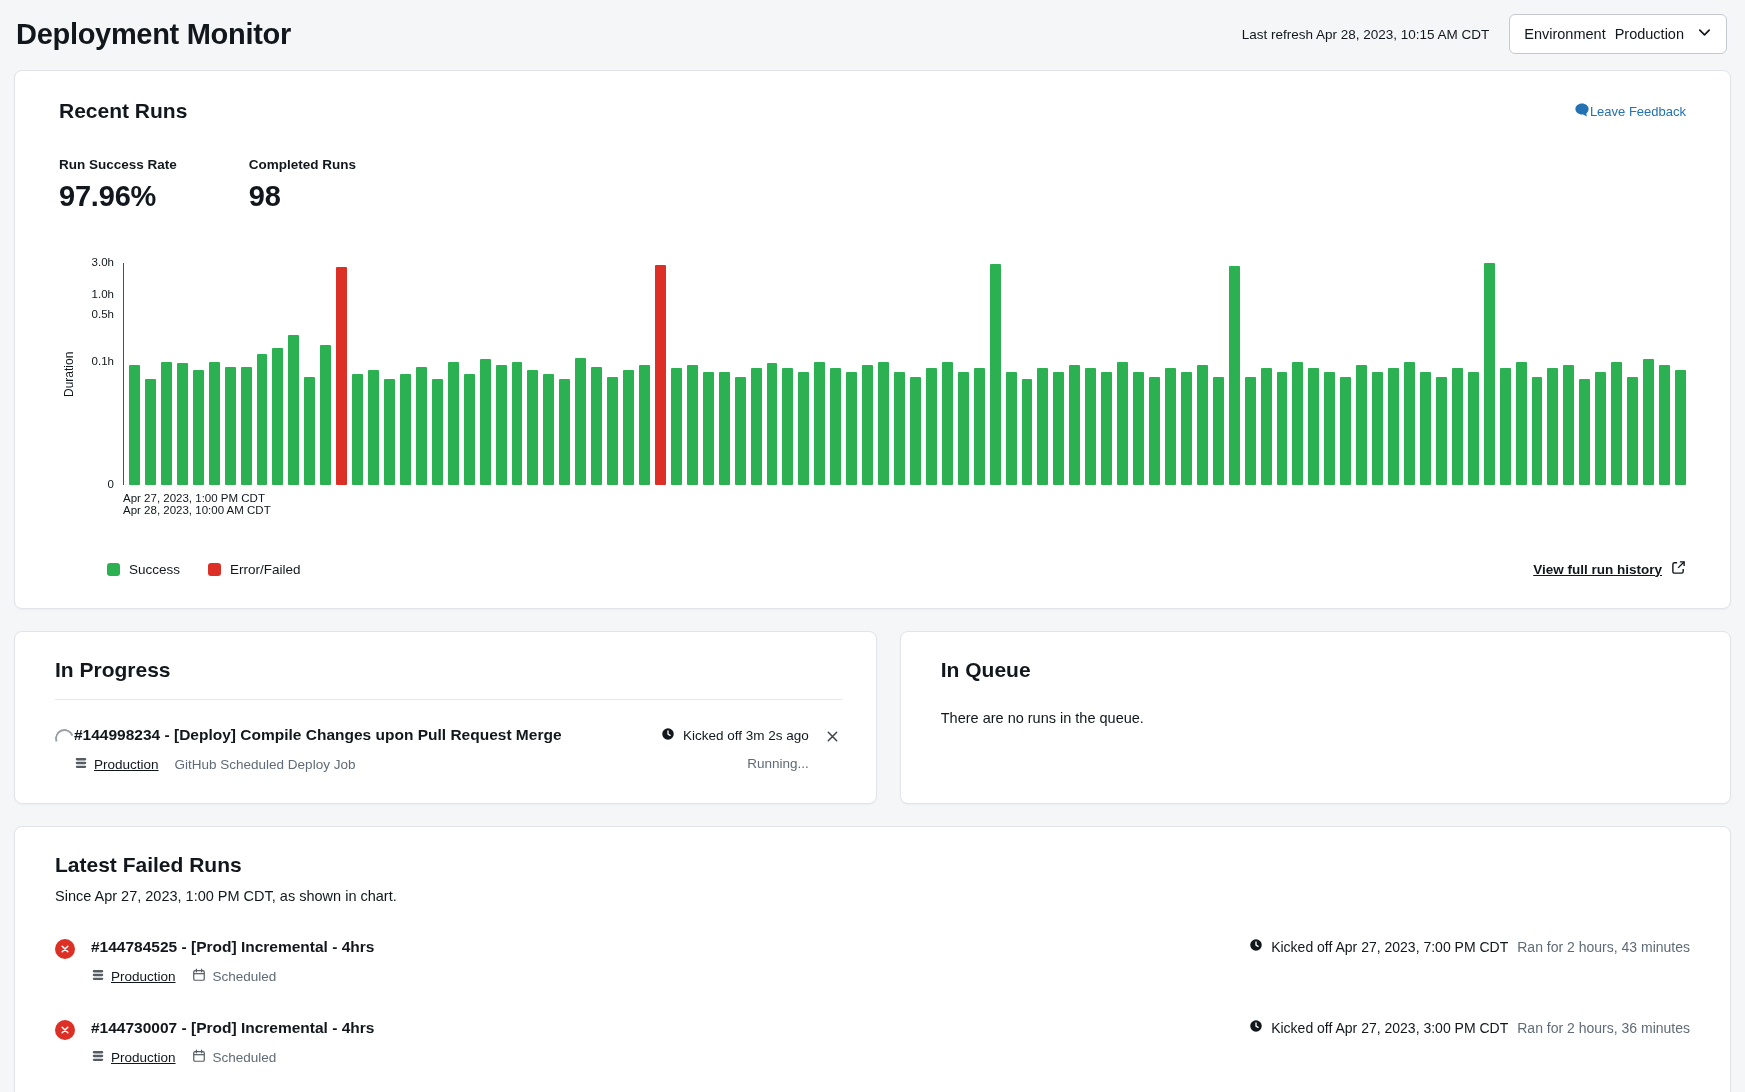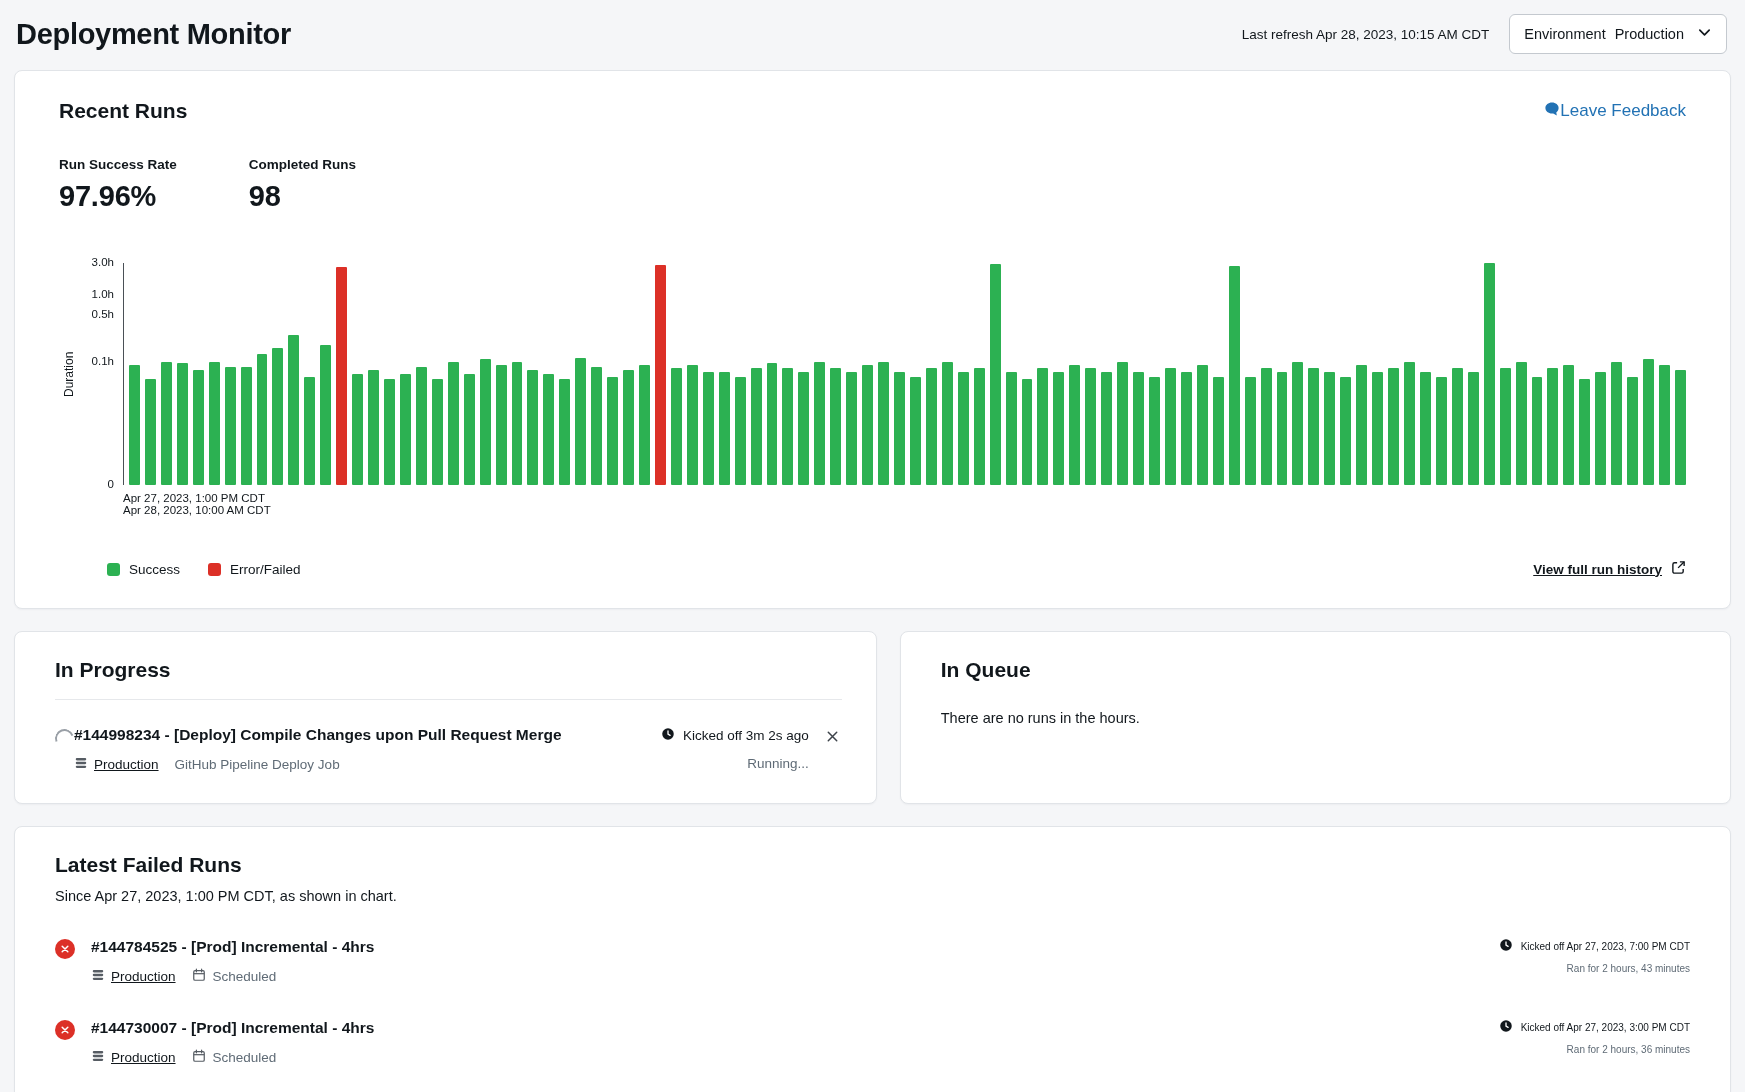--- a/index.html
+++ b/index.html
@@ -30,21 +30,21 @@
   
   .card {
     background: #fff; border: 1px solid #e1e4e8; border-radius: 8px;
     box-shadow: 0 1px 2px rgba(16,24,40,.04);
   }
   .card h2 { font-size: 21px; font-weight: 700; }
 
   
   .recent-runs { padding: 28px 44px 30px 44px; }
   .card-head { display: flex; align-items: center; justify-content: space-between; }
-  .feedback-link { display: flex; align-items: center; color: var(--accent); font-size: 17px; text-decoration: none; cursor: pointer; }
+  .feedback-link { display: flex; align-items: center; color: var(--accent); font-size: 13px; text-decoration: none; cursor: pointer; }
   .stats { display: flex; gap: 72px; margin-top: 34px; align-items: center; }
   .stat-label { font-size: 13.5px; font-weight: 700; }
   .stat-value { font-size: 29px; font-weight: 600; margin-top: 8px; letter-spacing: -0.2px; }
 
   .chart-area { display: flex; align-items: stretch; height: 222px; margin-top: 50px; }
   .y-axis-title {
     width: 20px; display: flex; align-items: center; justify-content: center;
     font-size: 12px; color: #11171c;
     writing-mode: vertical-rl; transform: rotate(180deg);
   }
@@ -88,21 +88,21 @@
 
   
   .failed-card { margin-top: 22px; padding: 26px 40px 34px 40px; }
   .failed-sub { font-size: 14.5px; margin-top: 11px; }
   .failed-row { display: flex; align-items: flex-start; gap: 16px; margin-top: 34px; }
   .failed-badge {
     width: 20px; height: 20px; border-radius: 50%; background: var(--error); flex: none;
     display: flex; align-items: center; justify-content: center; margin-top: 1px;
   }
   .failed-main { flex: 1; min-width: 0; }
-  .failed-right { display: flex; flex-direction: column; align-items: flex-end; gap: 9px; font-size: 10px; }
+  .failed-right { display: flex; flex-direction: row; align-items: flex-end; gap: 9px; font-size: 14px; }
   .trigger { display: inline-flex; align-items: center; gap: 7px; color: #5f6b76; }
 </style>
 </head>
 <body>
 
 <div class="page">
 
   <header class="topbar">
     <h1 class="page-title">Deployment Monitor</h1>
     <div class="topbar-right">
@@ -286,21 +286,21 @@
           <div class="run-title">#144998234 - [Deploy] Compile Changes upon Pull Request Merge</div>
           <div class="run-meta">
             <a class="env-link">
               <span><svg width="14" height="14" viewBox="0 0 16 16" fill="currentColor">
                     <rect x="2" y="2.4" width="12" height="2.6" rx="1.3"></rect>
                     <rect x="2" y="6.7" width="12" height="2.6" rx="1.3"></rect>
                     <rect x="2" y="11" width="12" height="2.6" rx="1.3"></rect>
                   </svg></span>
               <span class="link-text">Production</span>
             </a>
-            <span class="muted">GitHub Pipeline Deploy Job</span>
+            <span class="muted">GitHub Scheduled Deploy Job</span>
           </div>
         </div>
         <div class="run-right">
           <span class="kicked">
             <span><svg width="14" height="14" viewBox="0 0 16 16">
                   <circle cx="8" cy="8" r="6.6" fill="currentColor"></circle>
                   <path d="M8 4.6V8.2l2.4 1.4" fill="none" stroke="#fff" stroke-width="1.5" stroke-linecap="round"></path>
                 </svg></span>
             <span>Kicked off 3m 2s ago</span>
           </span>
@@ -309,21 +309,21 @@
         <button class="close-btn">
           <span><svg width="15" height="15" viewBox="0 0 16 16">
                 <path d="M3.5 3.5l9 9M12.5 3.5l-9 9" stroke="currentColor" stroke-width="1.6" stroke-linecap="round"></path>
               </svg></span>
         </button>
       </div>
     </section>
 
     <section class="card in-queue-card">
       <h2>In Queue</h2>
-      <p class="queue-empty">There are no runs in the hours.</p>
+      <p class="queue-empty">There are no runs in the queue.</p>
     </section>
   </div>
 
   <section class="card failed-card">
     <h2>Latest Failed Runs</h2>
     <p class="failed-sub">Since Apr 27, 2023, 1:00 PM CDT, as shown in chart.</p>
 
     <div class="failed-row">
       <span class="failed-badge">
           <svg width="10" height="10" viewBox="0 0 16 16">

